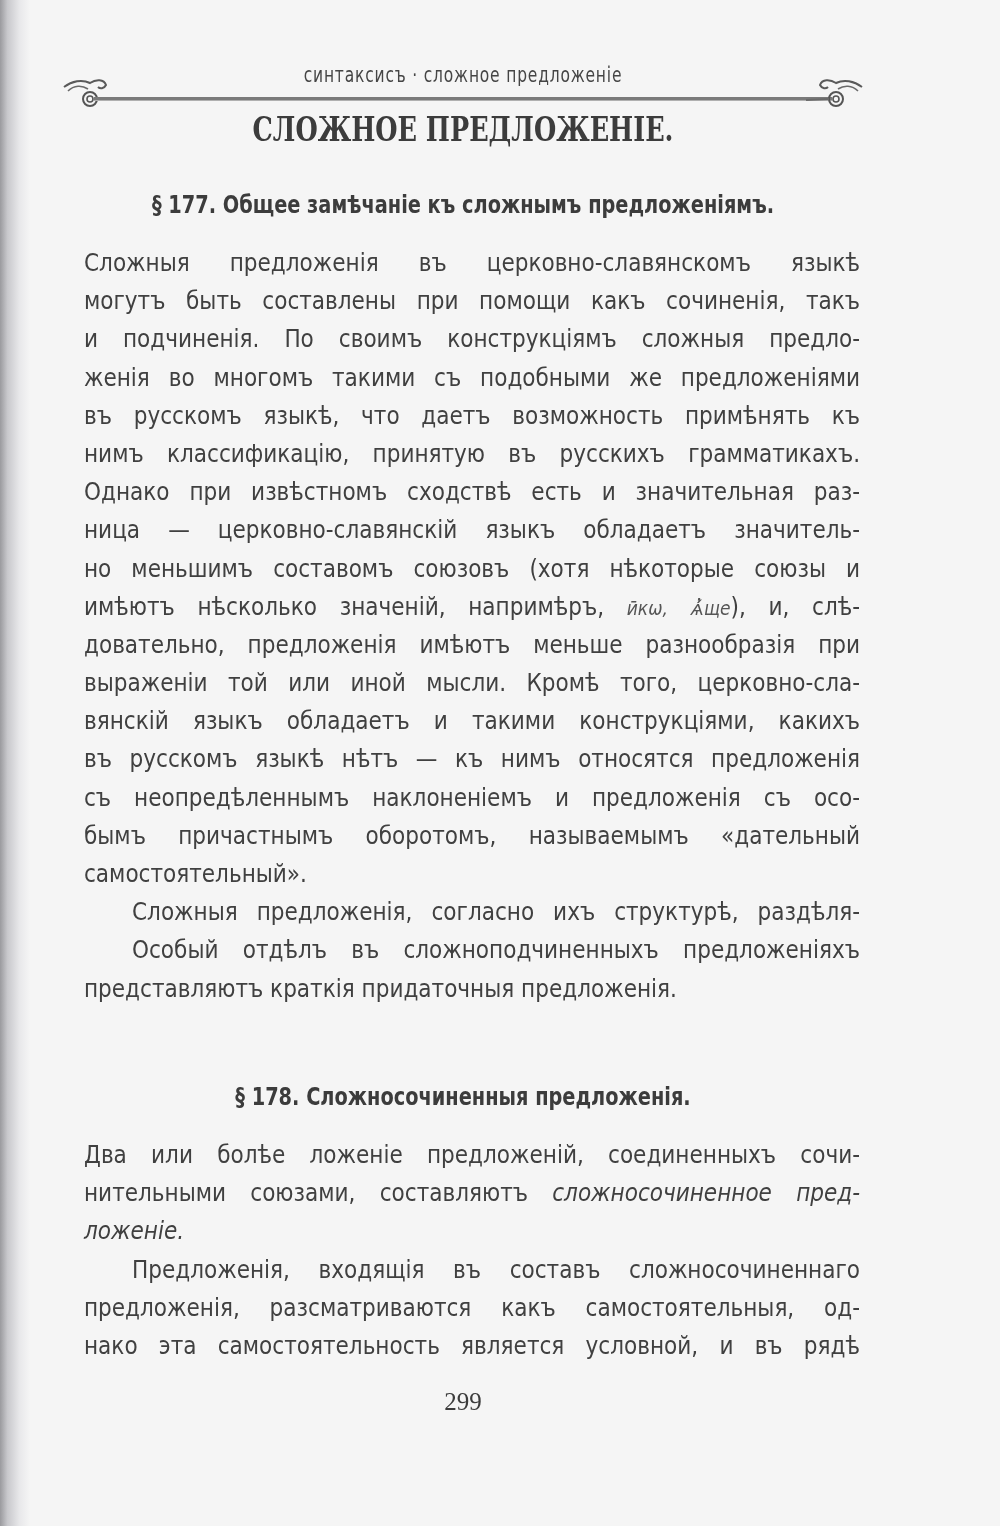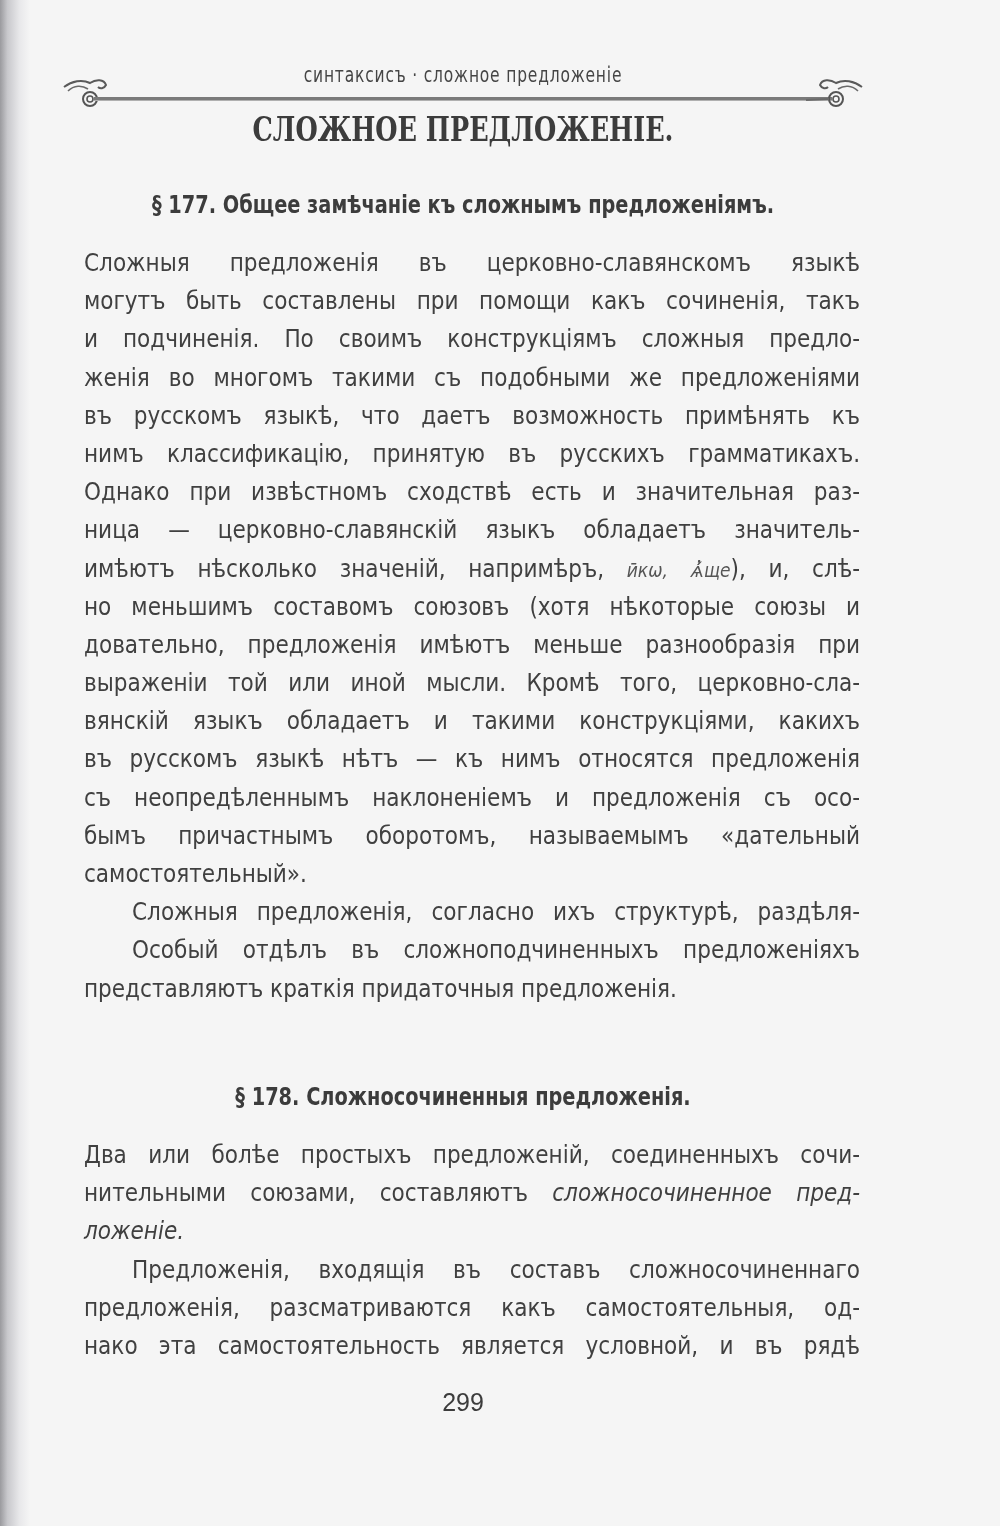--- a/index.html
+++ b/index.html
@@ -53,21 +53,21 @@
     white-space: nowrap; color: #404040;
     transform-origin: left center;
     margin-left: 18px;
   }
   .line.justify { text-align: justify; text-align-last: justify; }
   .line.indent { padding-left: 48px; }
   .line span.it { font-style: italic; }
   .line .cs { font-style: italic; font-size: 19px; color: #555; }
   .page-number {
     position: absolute; left: 0; right: 0; top: 1388px; text-align: center;
-    font-family: Liberation Sans, sans-serif;
+    font-family: Liberation Serif, serif;
     font-size: 25px; color: #3c3c3c;
   }
 </style>
 </head>
 <body>
 
 <div class="binding-shadow"></div>
 
 <div class="page">
 
@@ -96,44 +96,44 @@
 
   <div class="text-block" style="top:244px">
     <div class="line justify">Сложныя предложенія въ церковно-славянскомъ языкѣ</div>
     <div class="line justify">могутъ быть составлены при помощи какъ сочиненія, такъ</div>
     <div class="line justify">и подчиненія. По своимъ конструкціямъ сложныя предло-</div>
     <div class="line justify">женія во многомъ такими съ подобными же предложеніями</div>
     <div class="line justify">въ русскомъ языкѣ, что даетъ возможность примѣнять къ</div>
     <div class="line justify">нимъ классификацію, принятую въ русскихъ грамматикахъ.</div>
     <div class="line justify">Однако при извѣстномъ сходствѣ есть и значительная раз-</div>
     <div class="line justify">ница — церковно-славянскій языкъ обладаетъ значитель-</div>
+    <div class="line justify">но меньшимъ составомъ союзовъ (хотя нѣкоторые союзы и</div>
     <div class="line justify">
       <span>имѣютъ нѣсколько значеній, напримѣръ,</span>
       <span class="cs">ӣкѡ,</span>
       <span class="cs">ѧ̓́ще</span><span>), и, слѣ-</span>
     </div>
-    <div class="line justify">но меньшимъ составомъ союзовъ (хотя нѣкоторые союзы и</div>
     <div class="line justify">довательно, предложенія имѣютъ меньше разнообразія при</div>
     <div class="line justify">выраженіи той или иной мысли. Кромѣ того, церковно-сла-</div>
     <div class="line justify">вянскій языкъ обладаетъ и такими конструкціями, какихъ</div>
     <div class="line justify">въ русскомъ языкѣ нѣтъ — къ нимъ относятся предложенія</div>
     <div class="line justify">съ неопредѣленнымъ наклоненіемъ и предложенія съ осо-</div>
     <div class="line justify">бымъ причастнымъ оборотомъ, называемымъ «дательный</div>
     <div class="line">самостоятельный».</div>
 
     <div class="line justify indent">Сложныя предложенія, согласно ихъ структурѣ, раздѣля-</div>
 
     <div class="line justify indent">Особый отдѣлъ въ сложноподчиненныхъ предложеніяхъ</div>
     <div class="line">представляютъ краткія придаточныя предложенія.</div>
   </div>
 
   <div class="section-title" style="top:1082px">§ 178. Сложносочиненныя предложенія.</div>
 
   <div class="text-block" style="top:1136px">
-    <div class="line justify">Два или болѣе простыхъ предложеній, соединенныхъ сочи-</div>
+    <div class="line justify">Два или болѣе ложеніе предложеній, соединенныхъ сочи-</div>
     <div class="line justify">
       <span>нительными союзами, составляютъ </span><span class="it">сложносочиненное пред-</span>
     </div>
     <div class="line"><span class="it">ложеніе.</span></div>
 
     <div class="line justify indent">Предложенія, входящія въ составъ сложносочиненнаго</div>
     <div class="line justify">предложенія, разсматриваются какъ самостоятельныя, од-</div>
     <div class="line justify">нако эта самостоятельность является условной, и въ рядѣ</div>
   </div>
 

